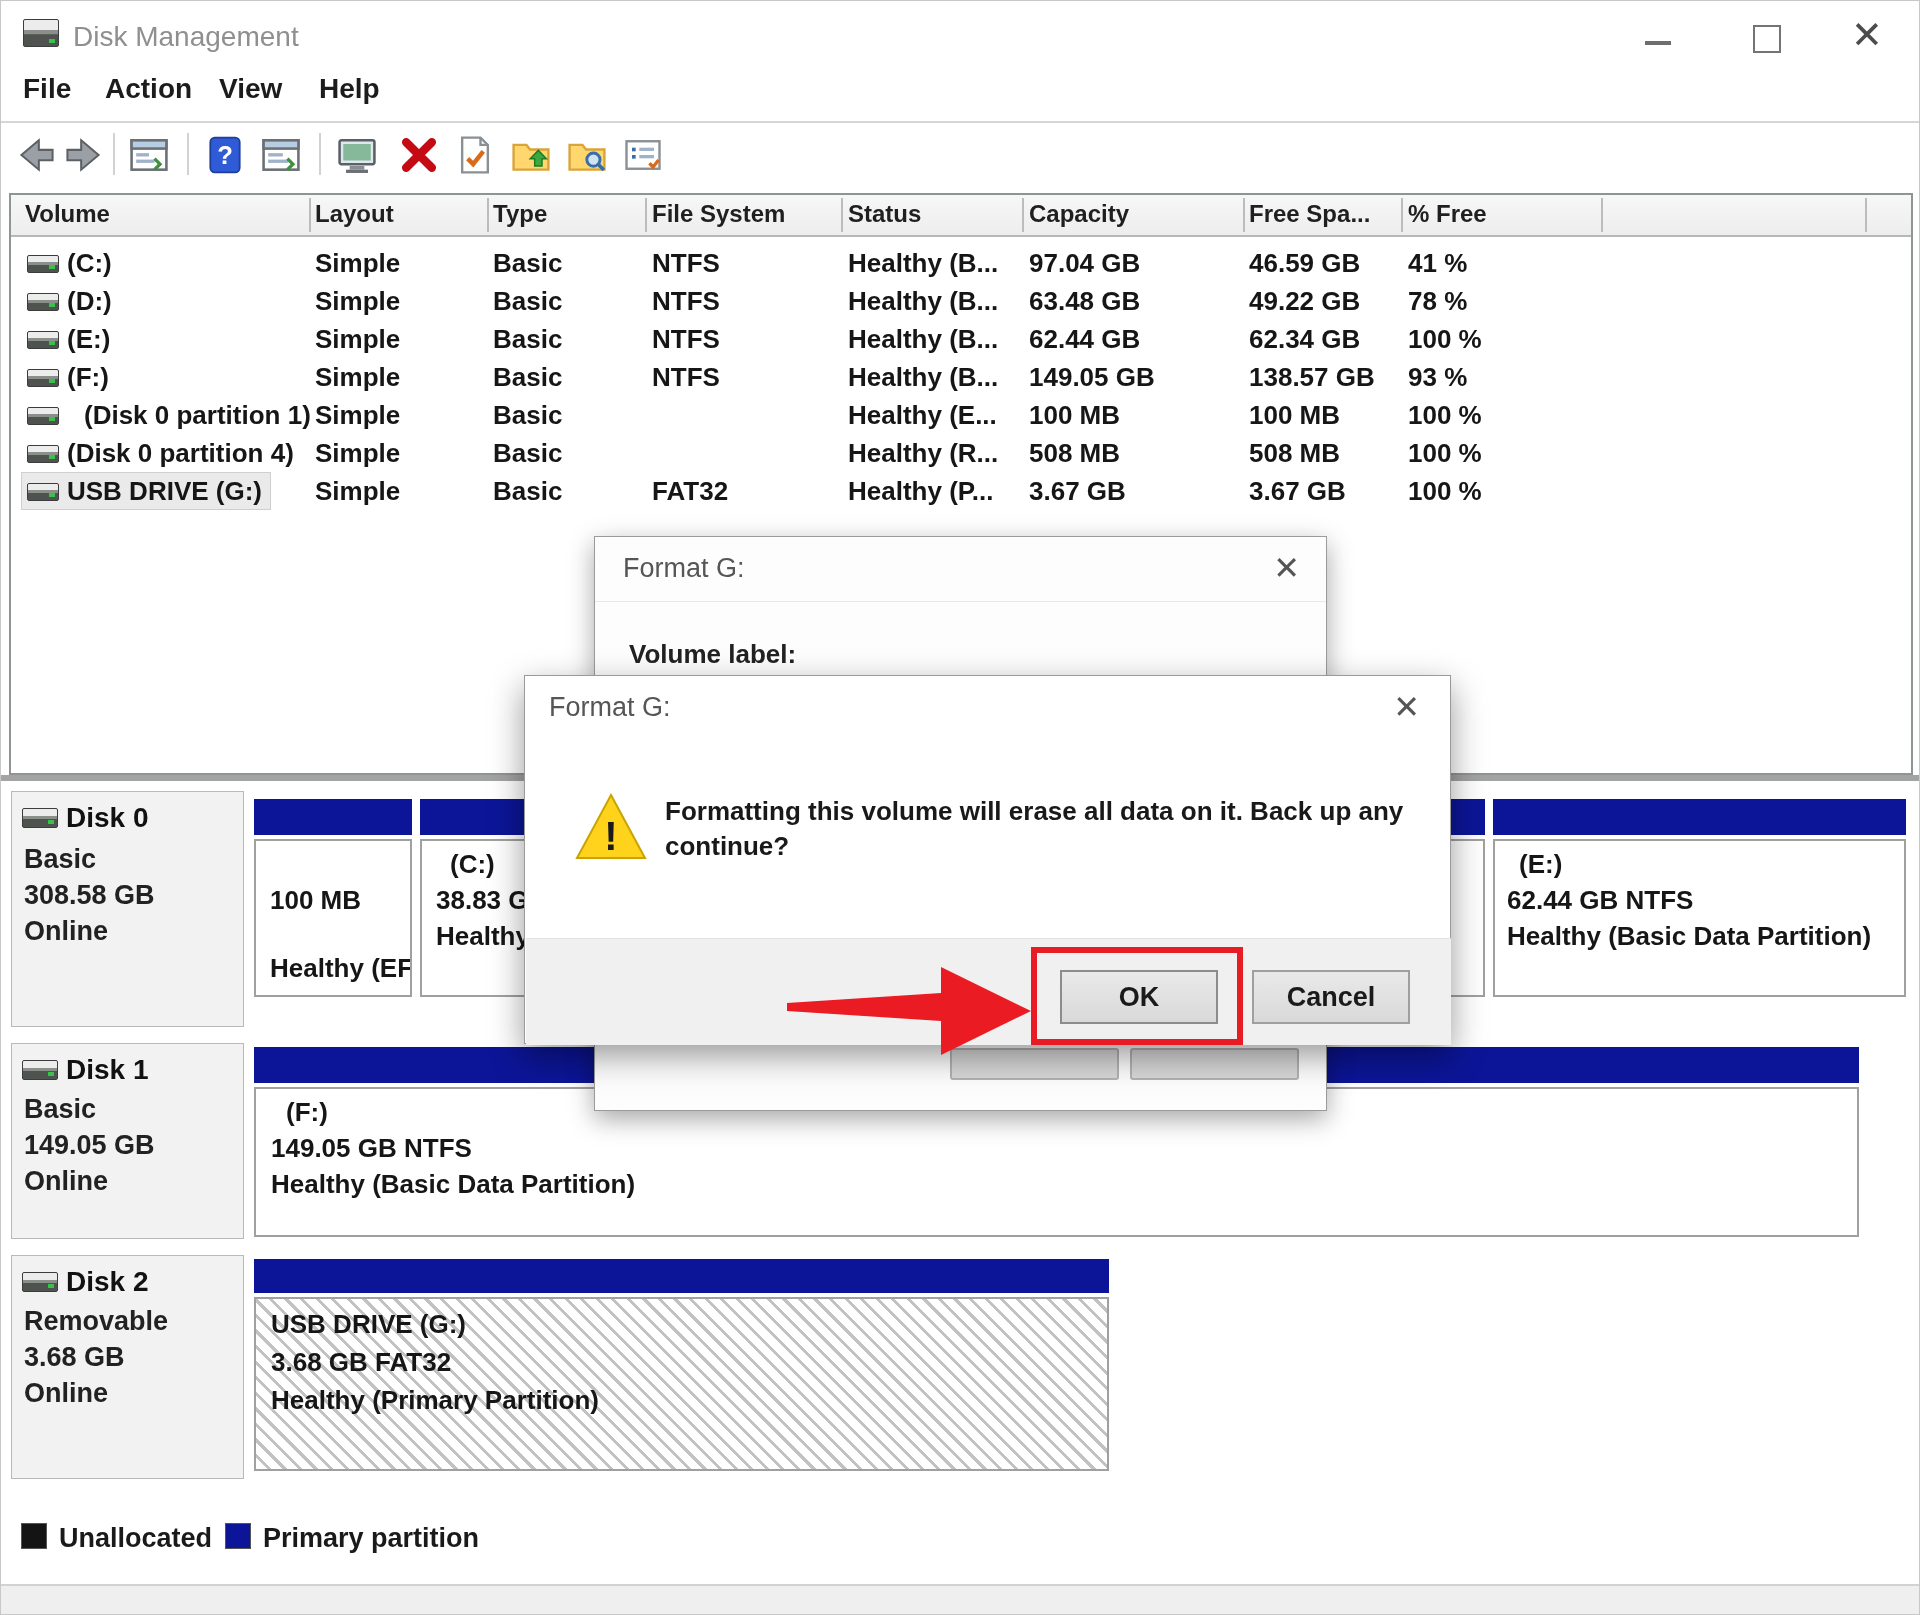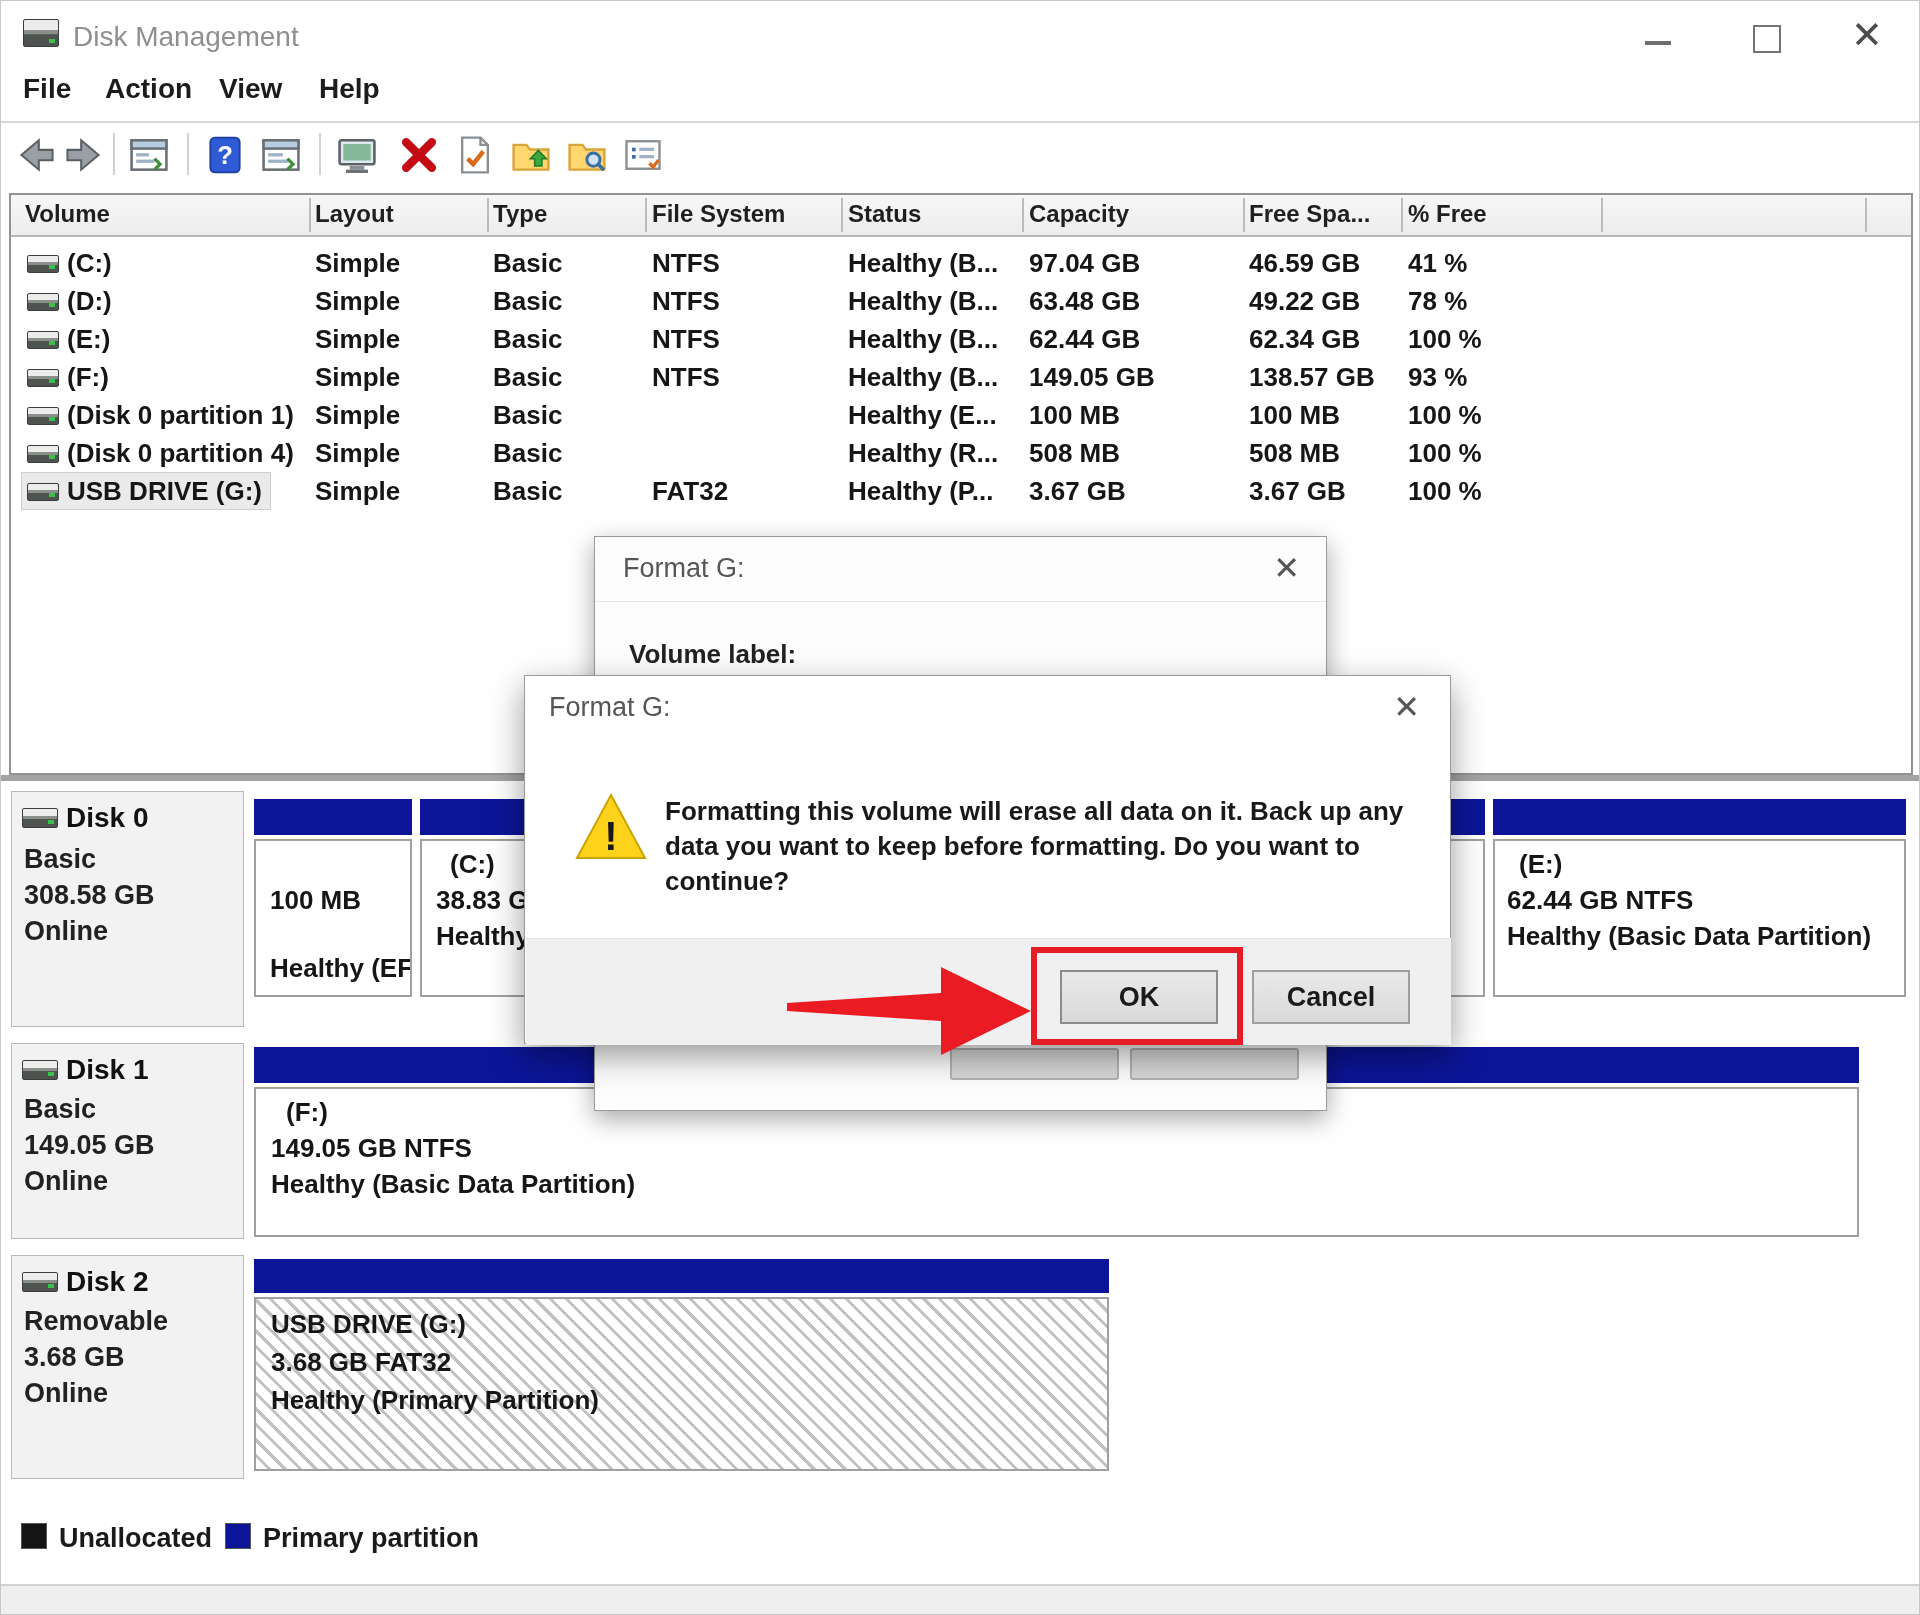--- a/index.html
+++ b/index.html
@@ -195,21 +195,21 @@
       <div class="abs txt td" style="left:304px;">Simple</div>
       <div class="abs txt td" style="left:482px;">Basic</div>
       <div class="abs txt td" style="left:641px;">NTFS</div>
       <div class="abs txt td" style="left:837px;">Healthy (B...</div>
       <div class="abs txt td" style="left:1018px;">149.05 GB</div>
       <div class="abs txt td" style="left:1238px;">138.57 GB</div>
       <div class="abs txt td" style="left:1397px;">93 %</div>
     </div>
     <div class="abs trow" style="top:201px;">
       <div class="abs hdd" style="left:16px;top:11px;width:30px;height:16px;"></div>
-      <div class="abs txt td" style="left:56px;">(Disk 0 partition 1)</div>
+      <div class="abs txt td" style="left:73px;">(Disk 0 partition 1)</div>
       <div class="abs txt td" style="left:304px;">Simple</div>
       <div class="abs txt td" style="left:482px;">Basic</div>
       <div class="abs txt td" style="left:641px;"></div>
       <div class="abs txt td" style="left:837px;">Healthy (E...</div>
       <div class="abs txt td" style="left:1018px;">100 MB</div>
       <div class="abs txt td" style="left:1238px;">100 MB</div>
       <div class="abs txt td" style="left:1397px;">100 %</div>
     </div>
     <div class="abs trow" style="top:239px;">
       <div class="abs hdd" style="left:16px;top:11px;width:30px;height:16px;"></div>
@@ -319,21 +319,20 @@
     <div class="abs txt dlg-title" style="left:24px;top:16px;">Format G:</div>
     <div class="abs txt dlg-x" style="right:30px;top:12px;">✕</div>
     <div class="abs" style="left:49px;top:116px;">
       <svg width="74" height="70" viewBox="0 0 74 70">
         <polygon points="37,3 71,66 3,66" fill="#ffd21c" stroke="#c9a400" stroke-width="2"></polygon>
         <text x="37" y="58" text-anchor="middle" font-size="40" font-weight="bold" fill="#1a1a1a" font-family="Liberation Sans, sans-serif">!</text>
       </svg>
     </div>
     <div class="abs" style="left:140px;top:118px;width:800px;">
       <span class="msg-line">Formatting this volume will erase all data on it. Back up any</span>
-      <span class="msg-line">data you want to keep before formatting. Do you want to</span>
       <span class="msg-line">continue?</span>
     </div>
     <div class="abs dlg-footer" style="left:1px;top:262px;width:925px;height:106px;"></div>
     <div class="abs btn" style="left:535px;top:294px;width:158px;height:54px;">OK</div>
     <div class="abs btn" style="left:727px;top:294px;width:158px;height:54px;border-color:#9f9f9f;">Cancel</div>
   </div>
 
   <div class="abs red-rect" style="left:1030px;top:946px;width:212px;height:98px;z-index:30;"></div>
   <div class="abs" style="left:782px;top:958px;z-index:30;">
     <svg width="252" height="104" viewBox="0 0 252 104">

